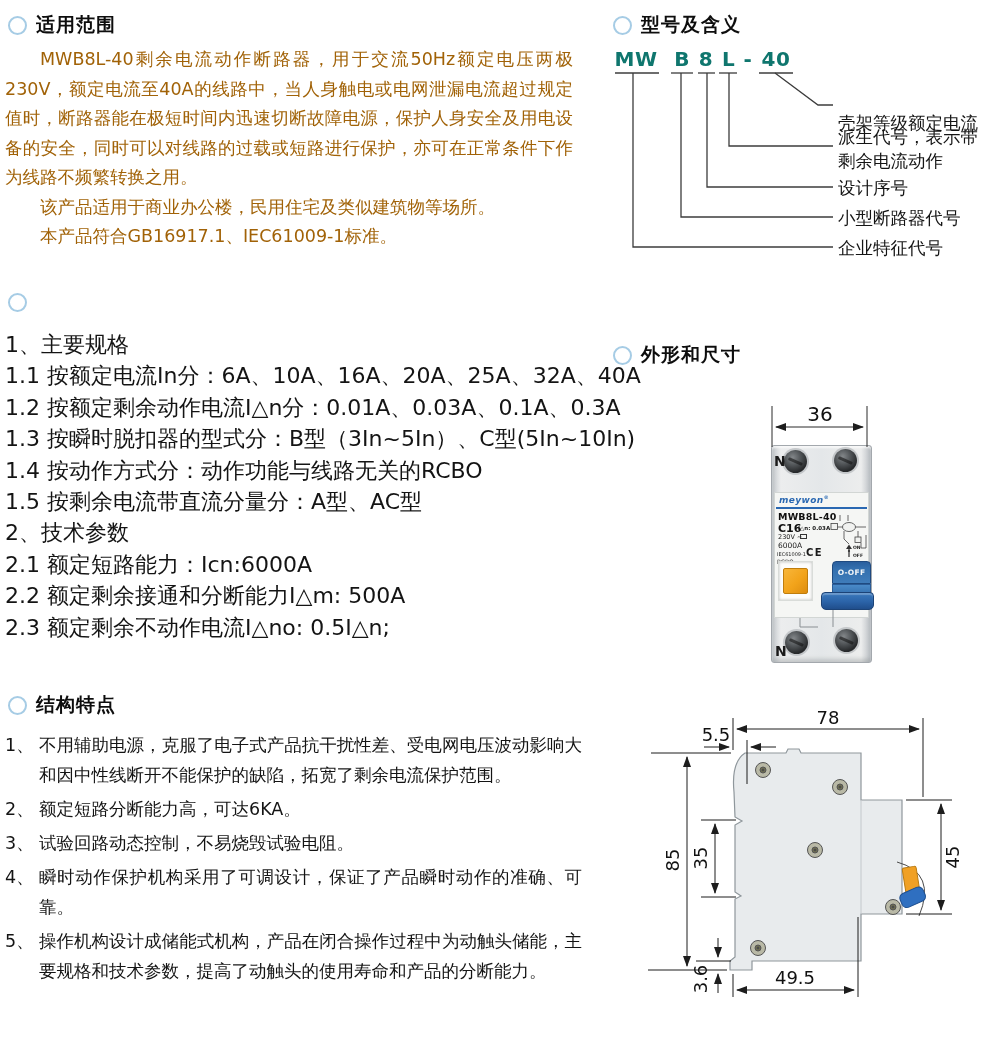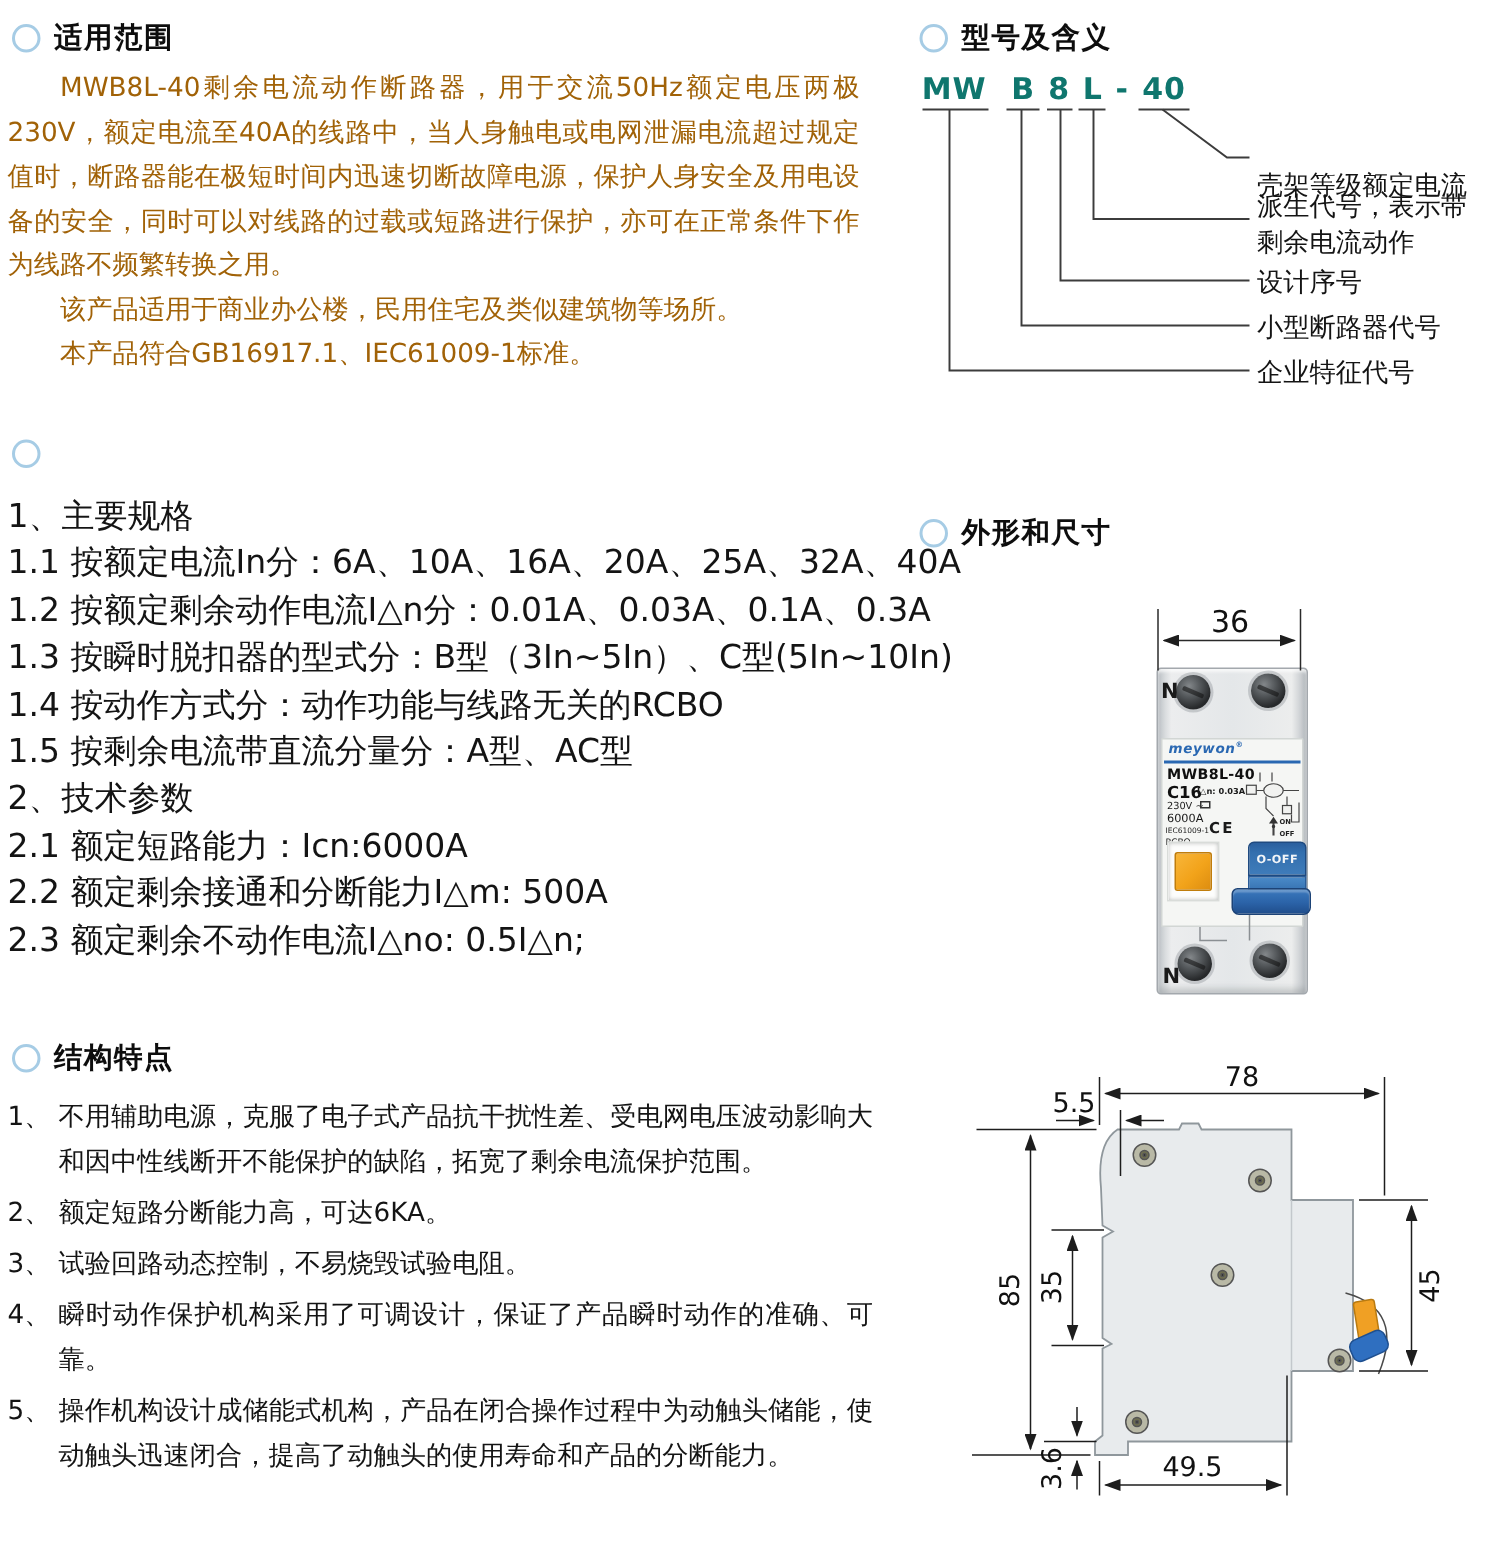--- a/index.html
+++ b/index.html
@@ -161,21 +161,21 @@
     <div class="feat-item">
       <span class="feat-num">3、</span>
       <span class="feat-text">试验回路动态控制，不易烧毁试验电阻。</span>
     </div>
     <div class="feat-item">
       <span class="feat-num">4、</span>
       <span class="feat-text">瞬时动作保护机构采用了可调设计，保证了产品瞬时动作的准确、可靠。</span>
     </div>
     <div class="feat-item">
       <span class="feat-num">5、</span>
-      <span class="feat-text">操作机构设计成储能式机构，产品在闭合操作过程中为动触头储能，使动触头迅速闭合，提高了动触头的使用寿命和产品的分断能力。</span>
+      <span class="feat-text">操作机构设计成储能式机构，产品在闭合操作过程中为动触头储能，主要规格和技术参数，提高了动触头的使用寿命和产品的分断能力。</span>
     </div>
   </div>
 
   <div class="sec-head" style="left:613px; top:12px;">
     <span class="sec-ring"></span>
     <span class="sec-title">型号及含义</span>
   </div>
 
   <div class="code-part" style="left:613px; width:46px;">MW</div>
   <div class="code-part" style="left:670px; width:24px;">B</div>

